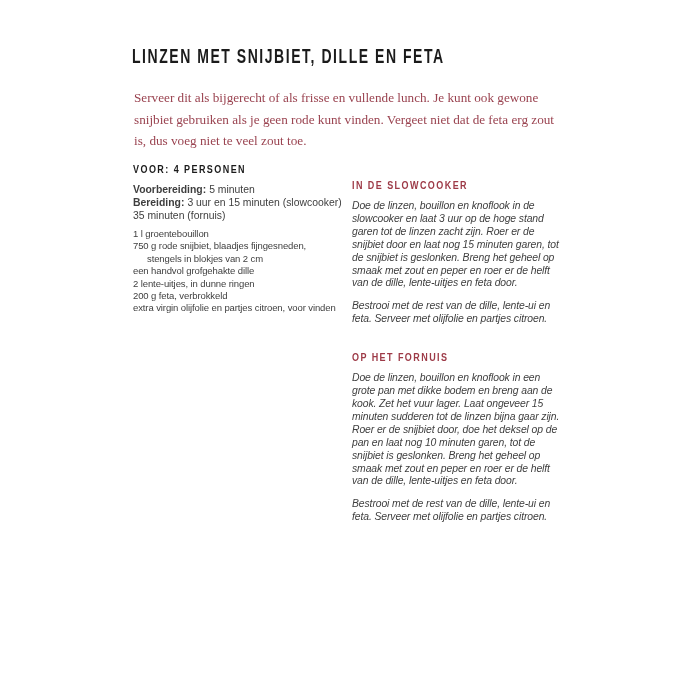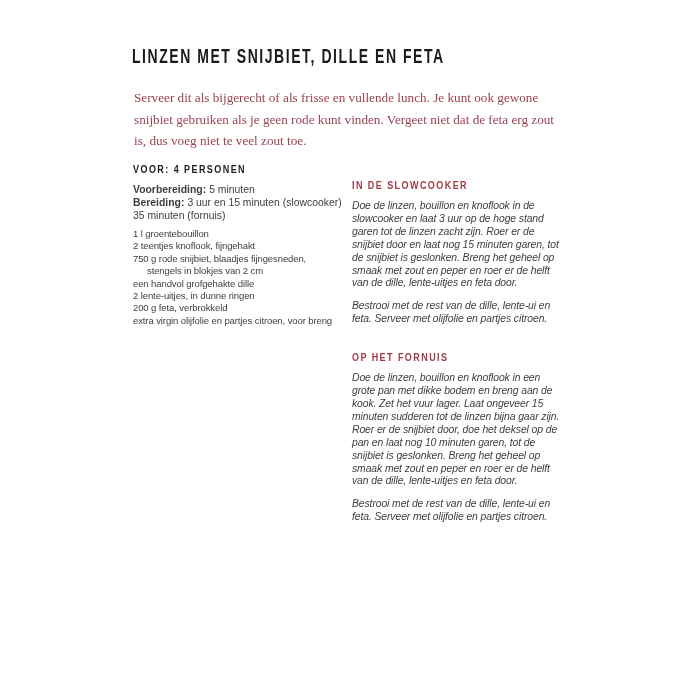--- a/index.html
+++ b/index.html
@@ -73,27 +73,26 @@
     <div class="kicker black">VOOR: 4 PERSONEN</div>
 
     <div class="prep">
       <div class="line"><span class="plabel">Voorbereiding:</span><span>5 minuten</span></div>
       <div class="line"><span class="plabel">Bereiding:</span><span>3 uur en 15 minuten (slowcooker)</span></div>
       <div class="line"><span class="plabel"></span><span>35 minuten (fornuis)</span></div>
     </div>
 
     <div class="ingredients">
       <div class="line">1 l groentebouillon</div>
-      <div class="line">2 teentjes knoflook, fijngehakt</div>
       <div class="line">750 g rode snijbiet, blaadjes fijngesneden,</div>
       <div class="line ind">stengels in blokjes van 2 cm</div>
       <div class="line">een handvol grofgehakte dille</div>
       <div class="line">2 lente-uitjes, in dunne ringen</div>
       <div class="line">200 g feta, verbrokkeld</div>
-      <div class="line">extra virgin olijfolie en partjes citroen, voor breng</div>
+      <div class="line">extra virgin olijfolie en partjes citroen, voor vinden</div>
     </div>
   </div>
 
   <div class="right-col">
     <div class="section">
       <div class="kicker red">IN DE SLOWCOOKER</div>
       <p class="para">Doe de linzen, bouillon en knoflook in de slowcooker en laat 3 uur op de hoge stand garen tot de linzen zacht zijn. Roer er de snijbiet door en laat nog 15 minuten garen, tot de snijbiet is geslonken. Breng het geheel op smaak met zout en peper en roer er de helft van de dille, lente-uitjes en feta door.</p>
       <p class="para">Bestrooi met de rest van de dille, lente-ui en feta. Serveer met olijfolie en partjes citroen.</p>
     </div>
 

